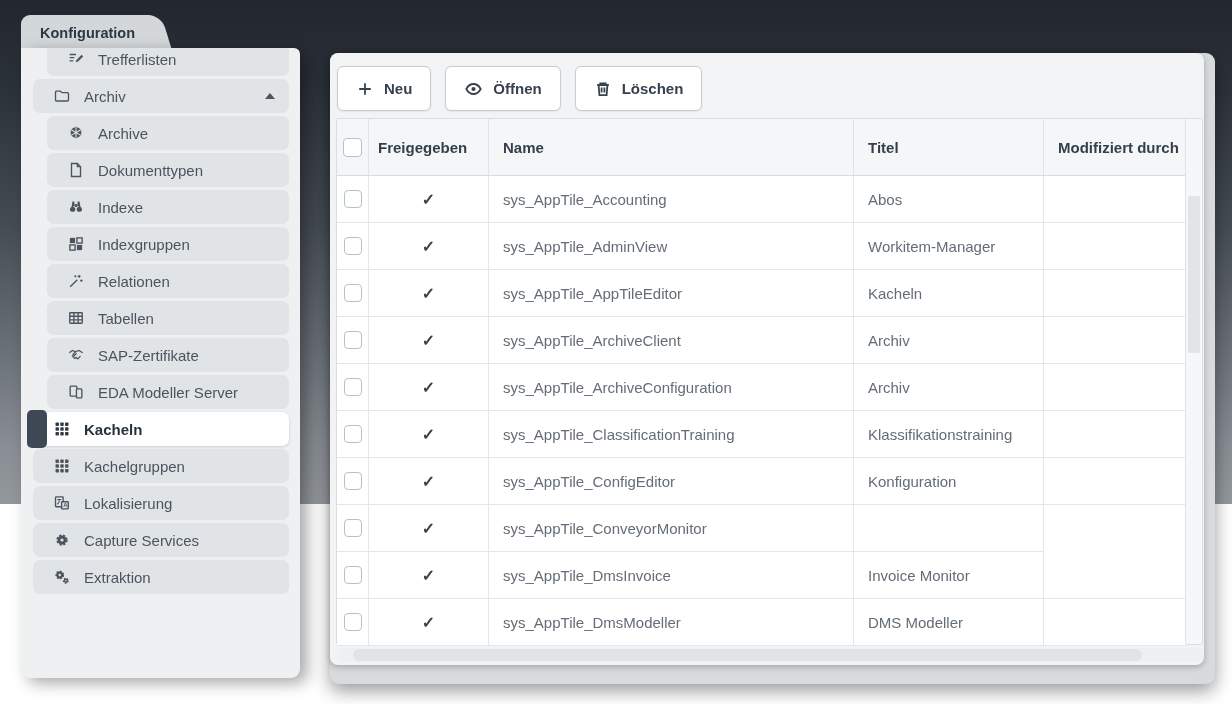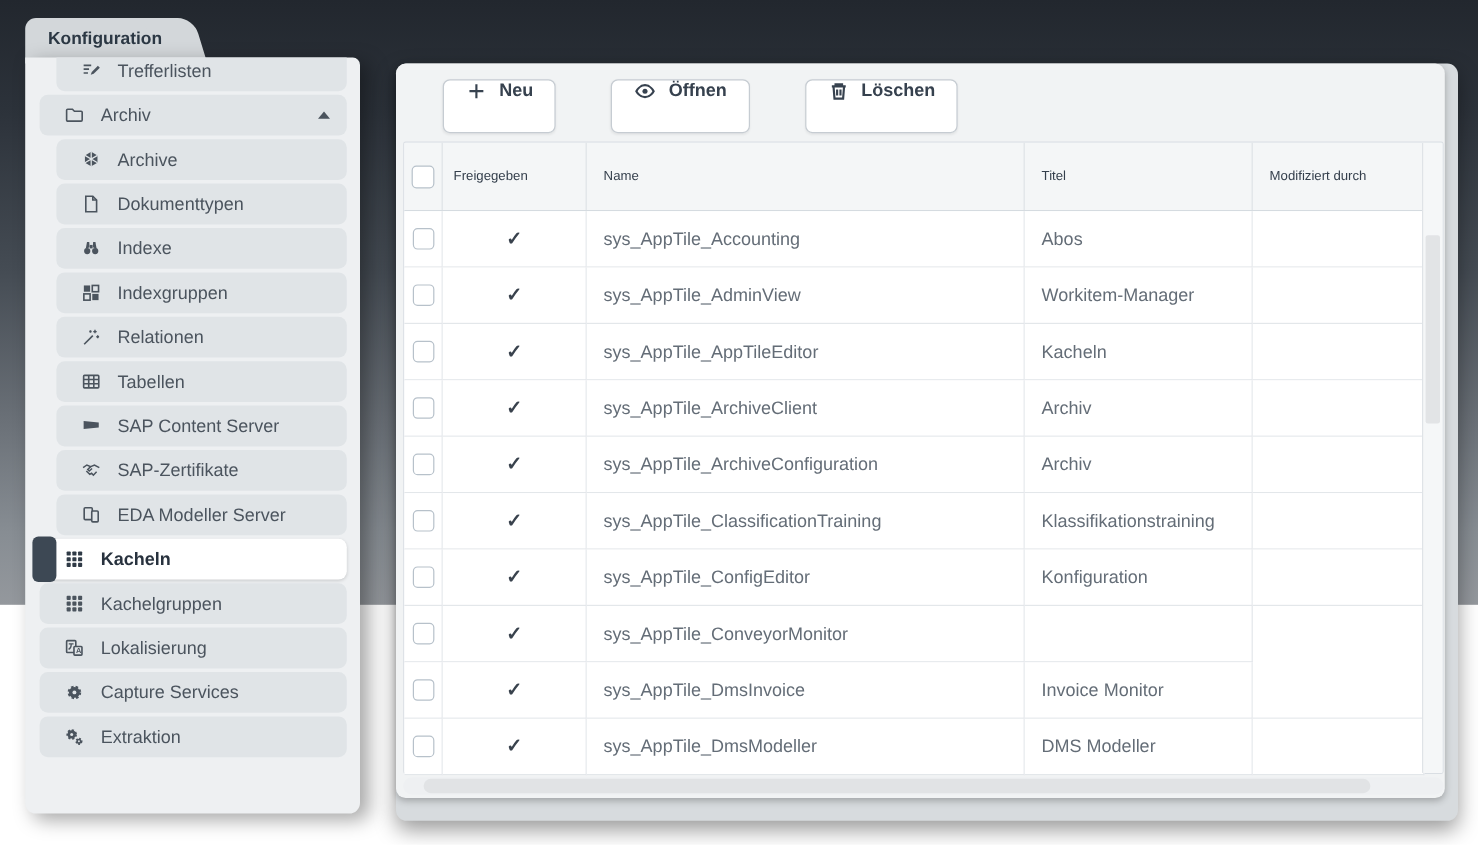--- a/index.html
+++ b/index.html
@@ -28,31 +28,31 @@
   .pill.selected svg,.pill.selected .lbl{position:relative;z-index:1;}
   .caret{width:0;height:0;border-left:5px solid transparent;border-right:5px solid transparent;
     border-bottom:6px solid #4b545e;margin-left:auto;margin-right:14px;}
   
   .main-behind{position:absolute;left:330px;top:53px;width:885px;height:631px;background:#d7dbde;
     border-radius:9px;box-shadow:0 7px 18px rgba(0,0,0,.4);z-index:1;}
   .main{position:absolute;left:330px;top:53px;width:874px;height:612px;background:#f1f3f4;
     border-radius:8px;z-index:2;box-shadow:0 2px 6px rgba(0,0,0,.25);}
   
   .toolbar{position:absolute;left:7px;top:13px;display:flex;}
-  .btn{display:inline-flex;align-items:flex-start;gap:10px;height:45px;padding:0 18px;margin-right:14px;
+  .btn{display:inline-flex;align-items:center;gap:10px;height:45px;padding:0 18px;margin-right:14px;
     background:#ffffff;border:1px solid #c6ccd2;border-radius:6px;font-size:15px;font-weight:700;
-    color:#36414e;cursor:pointer;box-shadow:0 1px 2px rgba(0,0,0,.06);margin-left:32px;}
+    color:#36414e;cursor:pointer;box-shadow:0 1px 2px rgba(0,0,0,.06);}
   .btn svg{stroke:#37424f;fill:none;stroke-width:1.8;}
   
   .table{position:absolute;left:6px;top:65px;width:867px;height:527px;background:#ffffff;
     border:1px solid #d9dee3;box-sizing:border-box;border-radius:2px;}
   .thead,.trow{display:grid;grid-template-columns:32px 120px 365px 190px 143px;width:850px;}
   .thead{height:57px;background:#f4f6f7;border-bottom:1px solid #d5dbe0;box-sizing:border-box;}
   .thead > div{display:flex;align-items:center;border-right:1px solid #dfe3e7;box-sizing:border-box;
-    font-size:11px;font-weight:400;color:#343f4c;}
+    font-size:15px;font-weight:700;color:#343f4c;}
   .trow{height:47px;box-sizing:border-box;}
   .trow > div{display:flex;align-items:center;border-right:1px solid #e3e7ea;border-bottom:1px solid #e3e7ea;
     box-sizing:border-box;font-size:15px;color:#646d77;background:#fff;}
   .c-check{justify-content:center;}
   .c-rel{justify-content:center;}
   .c-name,.c-title,.c-mod{padding-left:14px;}
   .c-title{line-height:19px;padding-right:28px;}
   .thead .c-rel{justify-content:flex-start;padding-left:9px;}
   .cb{width:16px;height:16px;background:#fff;border:1px solid #b7c1ca;border-radius:4px;cursor:pointer;}
   .cb.head{width:17px;height:17px;}
@@ -138,26 +138,20 @@
       </div>
 
       <div class="pill child">
         <svg width="18" height="18" viewBox="0 0 20 20">
             <rect x="3" y="4.2" width="14" height="11.6" rx="0.8"></rect>
             <path d="M3 8h14M3 12h14M7.7 4.2v11.6M12.4 4.2v11.6"></path>
           </svg>
         <span class="lbl">Tabellen</span>
       </div>
 
-      <div class="pill child">
-        <svg width="18" height="18" viewBox="0 0 20 20">
-            <path d="M3 5.4l14 1.4v4.6L3 12.8z" fill="#4b545e" stroke="none"></path>
-          </svg>
-        <span class="lbl">SAP Content Server</span>
-      </div>
 
       <div class="pill child">
         <svg width="18" height="18" viewBox="0 0 20 20">
             <path d="M2.5 7.5L6 5l3.5 1.5L13 5l4.5 2.5" stroke-width="1.4"></path>
             <path d="M5.5 10.5l3.2 3.2 1.6-1 1.7 1.7 3-3.2" stroke-width="1.4"></path>
             <path d="M9.5 6.5L6.8 9.2l1.4 1.4 2.6-2.4" stroke-width="1.4"></path>
           </svg>
         <span class="lbl">SAP-Zertifikate</span>
       </div>
 

